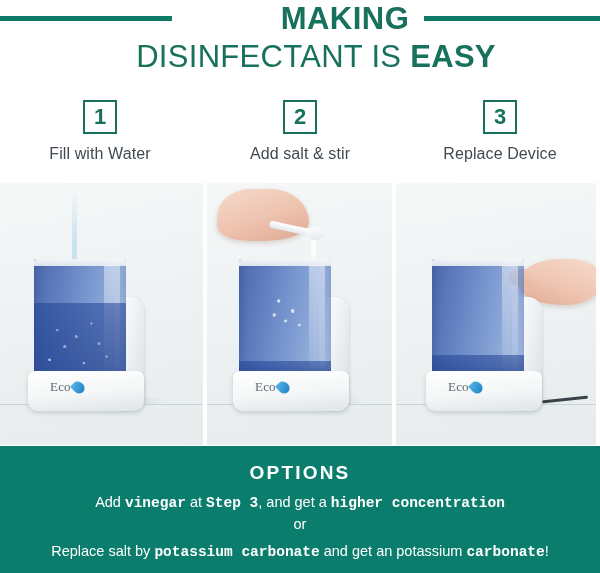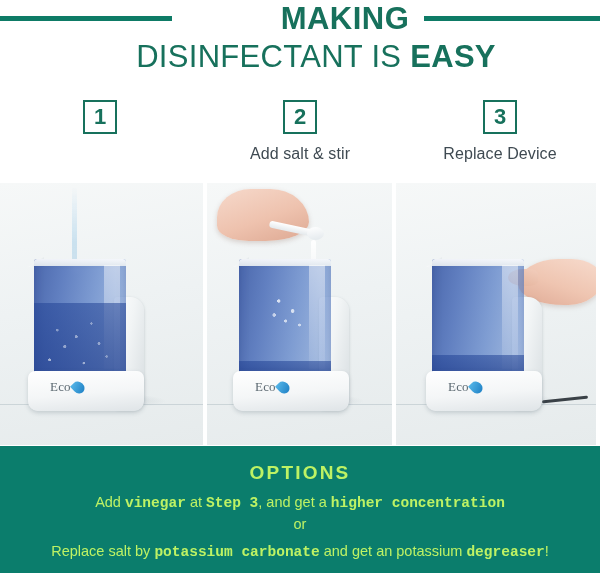--- a/index.html
+++ b/index.html
@@ -352,21 +352,21 @@
   }
 
   
   .options {
     position: absolute;
     top: 446px;
     left: 0;
     width: 600px;
     height: 127px;
     background: #0b7d6c;
-    color: #bef264;
+    color: #ffffff;
     text-align: center;
   }
   .options-title {
     margin-top: 16px;
     font-size: 19px;
     font-weight: bold;
     letter-spacing: 2.2px;
   }
   .options-line {
     margin-top: 9px;
@@ -392,20 +392,21 @@
     <span class="normal">DISINFECTANT IS </span><span class="bold">EASY</span>
   </div>
 </div>
 
 <div class="steps">
 
   <div class="step">
     <div class="step-box">
       <span>1</span>
     </div>
+    <div class="step-label">Fill with Water</div>
   </div>
 
   <div class="step">
     <div class="step-box">
       <span>2</span>
     </div>
     <div class="step-label">Add salt &amp; stir</div>
   </div>
 
   <div class="step">
@@ -493,14 +494,14 @@
       </div>
     </div>
   </div>
 
 </div>
 
 <div class="options">
   <div class="options-title">OPTIONS</div>
   <div class="options-line"><span>Add </span><b>vinegar</b><span> at </span><b>Step 3</b><span>, and get a </span><b>higher concentration</b></div>
   <div class="options-or">or</div>
-  <div class="options-line"><span>Replace salt by </span><b>potassium carbonate</b><span> and get an potassium </span><b>degreaser</b><span>!</span></div>
+  <div class="options-line"><span>Replace salt by </span><b>potassium carbonate</b><span> and get an potassium </span><b>carbonate</b><span>!</span></div>
 </div>
 
 </body></html>

